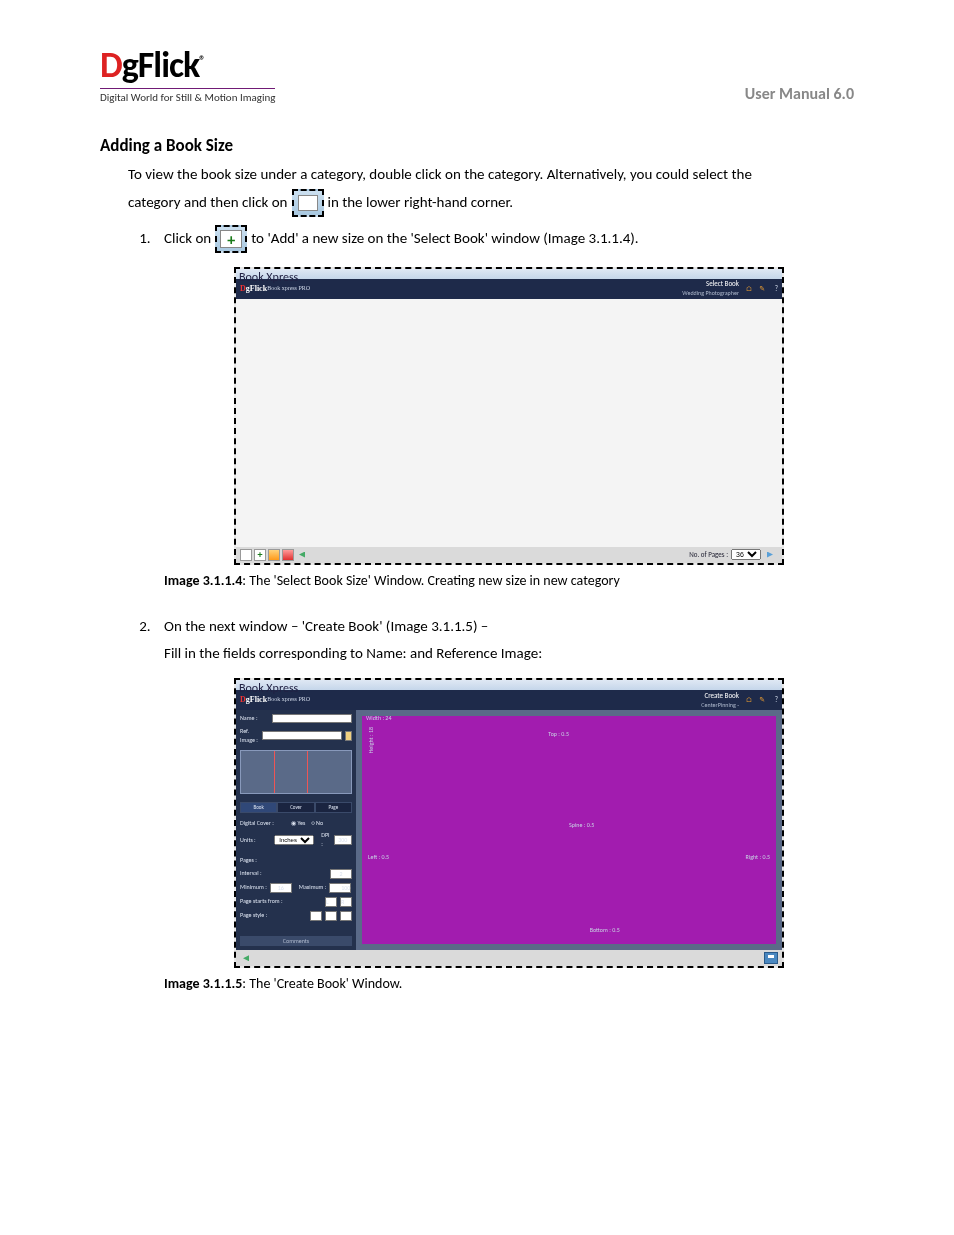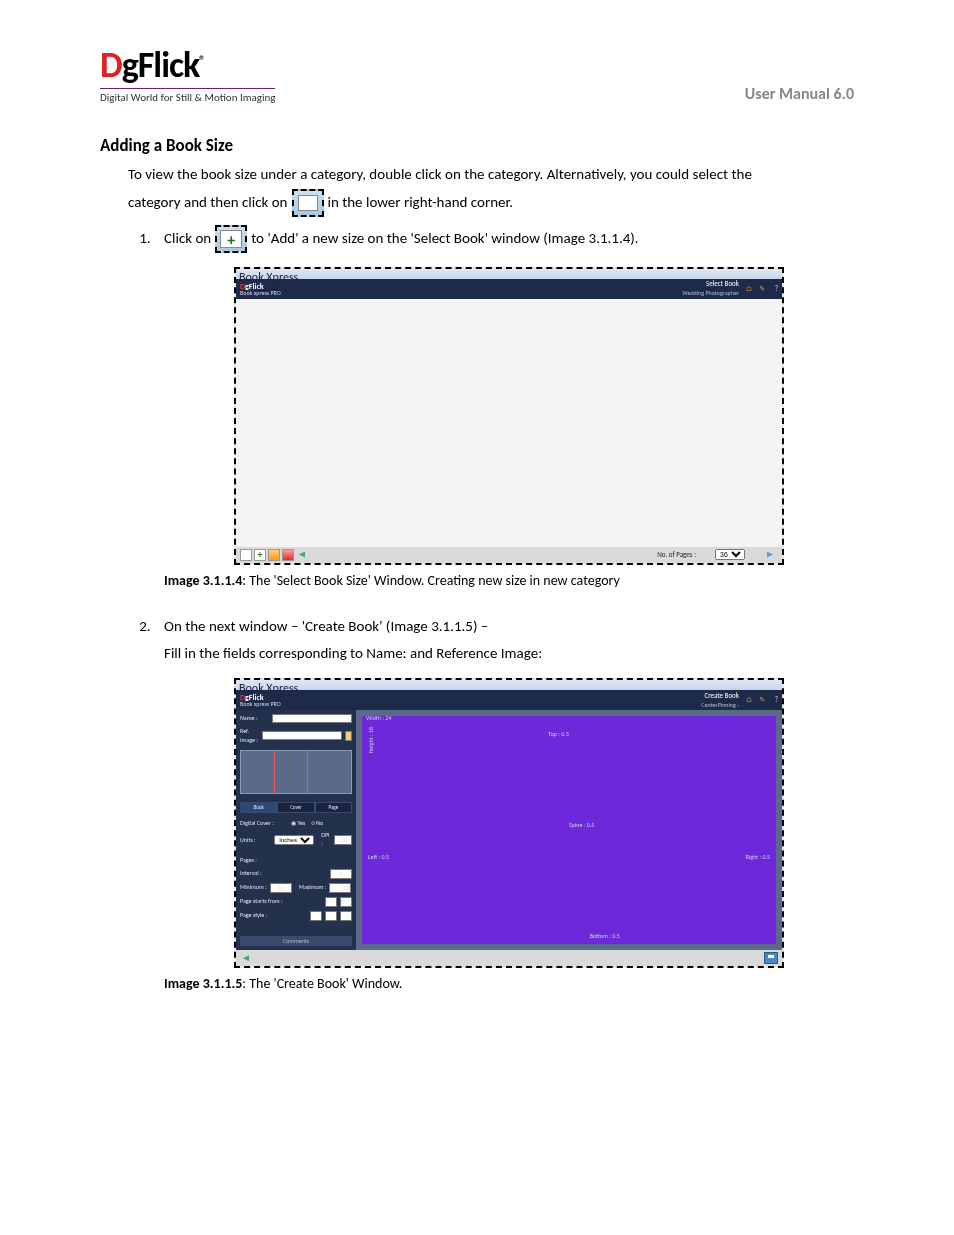--- a/index.html
+++ b/index.html
@@ -41,42 +41,42 @@
     font-weight: bold; text-align: center; line-height: 18px; font-size: 16px;
   }
   .screenshot {
     width: 550px; margin: 14px auto 6px auto; display: block;
     border: 2px dashed #000; background: #e8e8e8;
   }
   .ss1 { height: 298px; position: relative; }
   .ss2 { height: 290px; position: relative; }
   .ss-titlebar { height: 10px; background: linear-gradient(#dfe8f4,#c5d6ea); font-size: 12px; padding: 0 3px; color: #224; }
   .ss-header { height: 20px; background: #1e2a4a; color: #fff; display: flex; justify-content: space-between; align-items: center; padding: 0 4px; font-size: 8px; }
-  .ss-header-left { display: flex; flex-direction: column; line-height: 1; }
+  .ss-header-left { display: flex; flex-direction: row; line-height: 1; font-family: Liberation Serif, serif; }
   .ss-brand { font-weight: bold; font-size: 8px; }
   .ss-brand .d { color: #e33; }
   .ss-sub { font-size: 6px; color: #cfd8e8; }
   .ss-header-right { text-align: right; font-size: 7px; display: flex; align-items: center; gap: 3px; }
   .hdr-icon { display:inline-block; width:10px; height:10px; color:#f0a030; }
   .ss-body { position: absolute; top: 30px; bottom: 16px; left: 0; right: 0; background: #f4f4f4; }
   .ss-footer {
     position: absolute; bottom: 0; left: 0; right: 0; height: 16px;
     background: #dadada; display: flex; justify-content: space-between; align-items: center;
     padding: 0 4px; font-size: 7px; color: #223;
   }
   .ft-icons { display: flex; gap: 2px; align-items: center; }
   .ft-icon { width: 12px; height: 12px; background: #fff; border: 1px solid #999; display:inline-block; position:relative; }
   .ft-icon.green::after{content:"+";color:#1a7a1a;font-weight:bold;position:absolute;inset:0;text-align:center;line-height:10px;font-size:10px;}
   .ft-icon.orange{background:linear-gradient(#ffd27a,#ff9a1a);}
   .ft-icon.red{background:linear-gradient(#ff9a9a,#e03030);}
   .ft-arrow { width:14px;height:12px;position:relative;}
   .ft-arrow::before{content:"";position:absolute;left:3px;top:3px;width:6px;height:6px;background:#4a6;}
   .ft-arrow.l::before{clip-path:polygon(100% 0,0 50%,100% 100%);}
   .ft-arrow.r::before{clip-path:polygon(0 0,100% 50%,0 100%);background:#59a0d8;}
-  .ft-pages { display:flex; align-items:center; gap:19px; }
+  .ft-pages { display:flex; align-items:center; gap:3px; }
   .ft-pages select{font-size:7px;height:11px;}
   .caption { text-align: left; font-size: 14px; margin-bottom: 26px; }
   .caption b { font-weight: bold; }
   .step2-sub { margin-top: 6px; }
 
   
   .ss2 .ss-body { background:#3a4a6a; display:flex; }
   .panel-left { width: 120px; background: #24314d; color:#dbe2ef; font-size:6px; padding:4px; display:flex; flex-direction:column; gap:4px;}
   .panel-left .row { display:flex; align-items:center; gap:3px; }
   .panel-left .lbl { width:38px; }
@@ -87,21 +87,21 @@
   .thumb-box::after{left:60%;top:0;bottom:0;width:1px;}
   .tabs{display:flex;gap:0;margin:2px 0;}
   .tab{flex:1;text-align:center;font-size:5px;padding:1px 0;background:#1a2440;border:1px solid #3a4a6a;}
   .tab.active{background:#304878;}
   .radio-row{display:flex;gap:6px;font-size:6px;align-items:flex-end;}
   .panel-left select{font-size:6px;height:10px;}
   .spin{width:22px;height:10px;background:#fff;border:1px solid #777;display:inline-block;}
   .smbtn{width:12px;height:10px;background:#fff;border:1px solid #777;display:inline-block;}
   .comments{background:#3a4a6a;text-align:center;color:#aeb8cc;font-size:6px;padding:1px;margin-top:auto;}
   .panel-right{flex:1;background:#5a6a88;position:relative;}
-  .canvas-area{position:absolute;inset:6px 6px 6px 6px;background:#6d28d9;padding-left:12px;}
+  .canvas-area{position:absolute;inset:6px 6px 6px 6px;background:#a21caf;padding-left:12px;}
   .dim-lbl{position:absolute;font-size:6px;color:#c8d2e4;}
   .ss2 .ss-footer{justify-content:space-between;}
   .save-icon{width:14px;height:12px;background:#4a88c0;border:1px solid #2a5a8a;position:relative;}
   .save-icon::after{content:"";position:absolute;left:3px;right:3px;top:2px;height:3px;background:#fff;}
 </style>
 </head>
 <body>
 
 <div class="header-row">
   <div class="logo-block">
@@ -246,21 +246,21 @@
           <div class="comments">Comments</div>
         </div>
         <div class="panel-right">
           <div class="canvas-area">
             <span class="dim-lbl" style="top:-2px;left:4px;">Width : 24</span>
             <span class="dim-lbl" style="top:20px;left:-4px;transform:rotate(-90deg);">Height : 18</span>
             <span class="dim-lbl" style="top:14px;left:45%;">Top : 0.5</span>
             <span class="dim-lbl" style="top:46%;left:50%;">Spine : 0.5</span>
             <span class="dim-lbl" style="top:60%;left:6px;">Left : 0.5</span>
             <span class="dim-lbl" style="top:60%;right:6px;">Right : 0.5</span>
-            <span class="dim-lbl" style="bottom:4px;left:55%;text-align:right;">Bottom : 0.5</span>
+            <span class="dim-lbl" style="bottom:10px;left:55%;text-align:right;">Bottom : 0.5</span>
           </div>
         </div>
       </div>
       <div class="ss-footer">
         <span class="ft-arrow l"></span>
         <span class="save-icon"></span>
       </div>
     </div>
     <p class="caption">
       <b>Image 3.1.1.5</b><span>: The 'Create Book' Window.</span>

